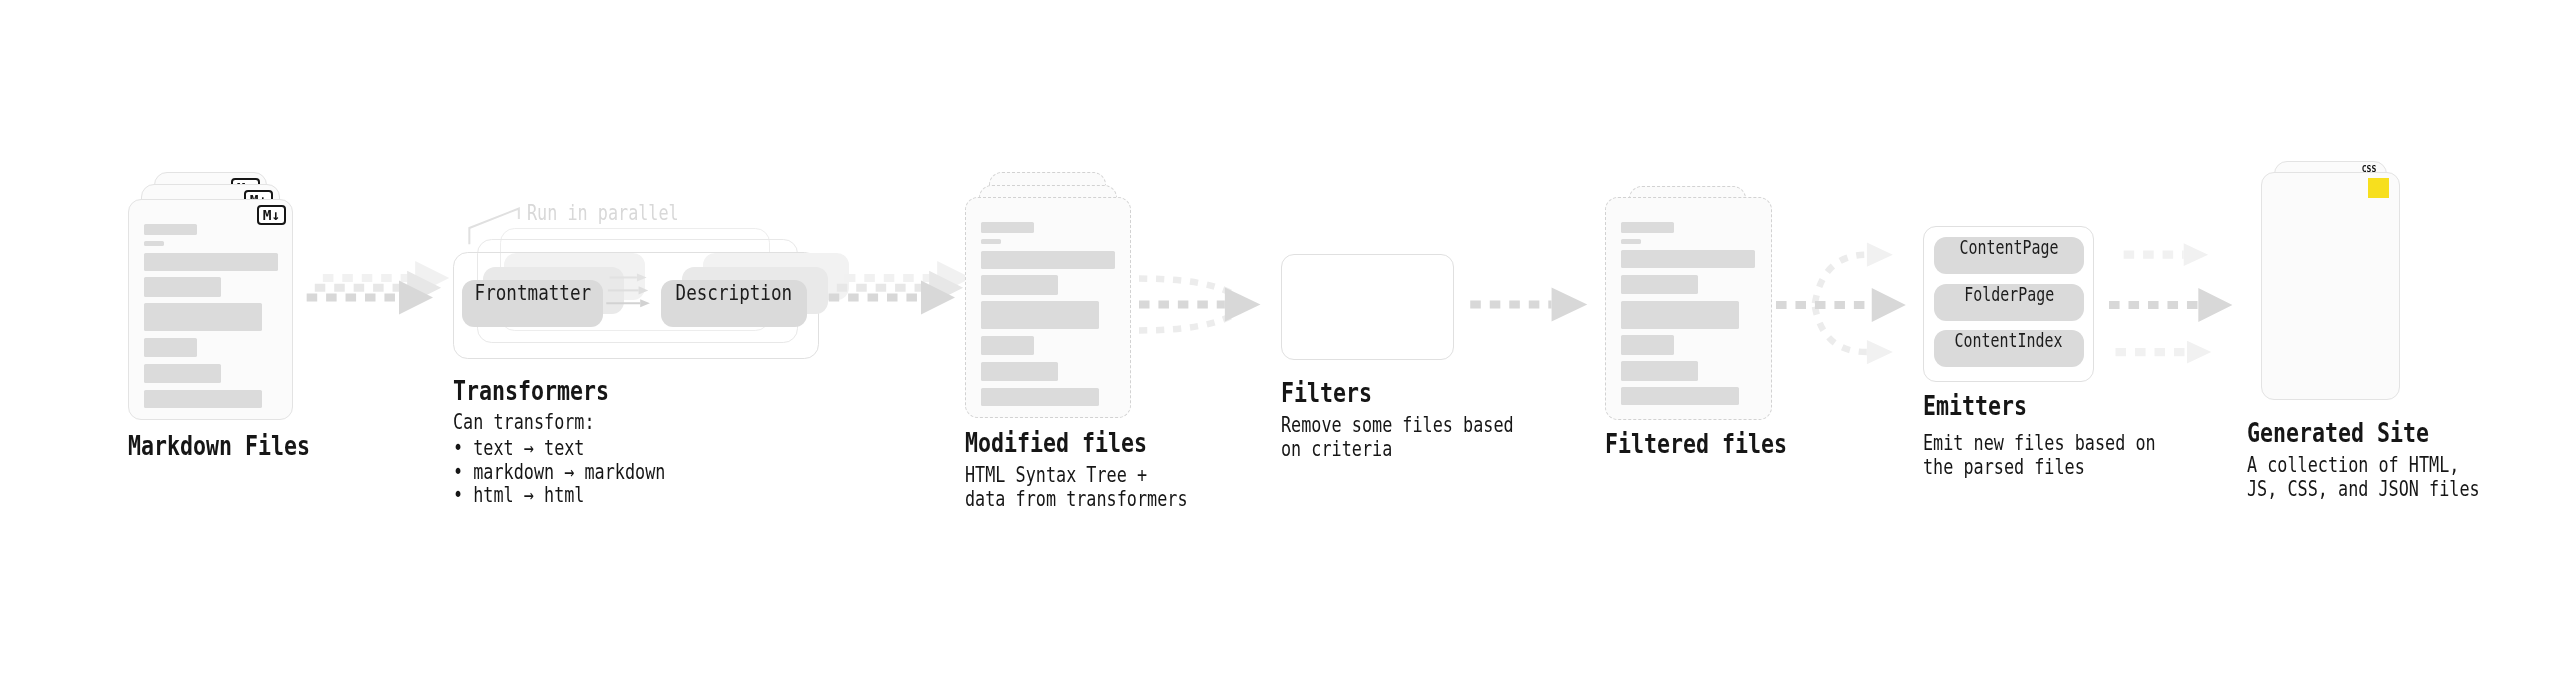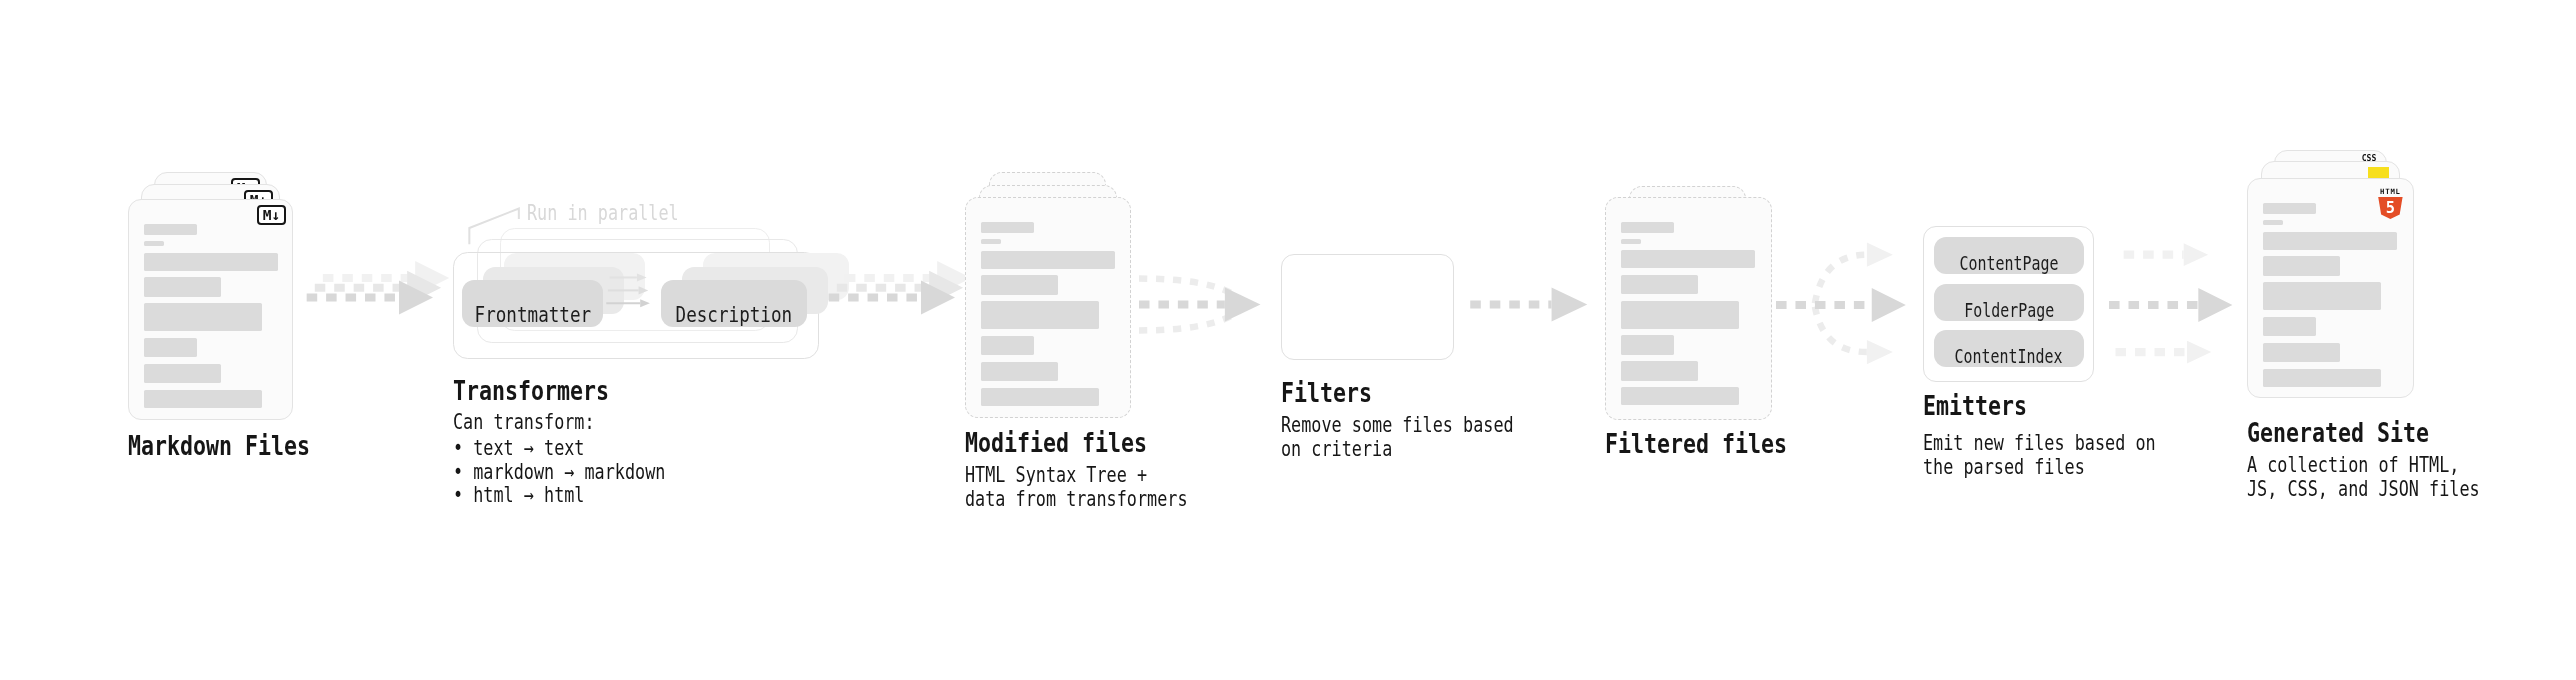--- a/index.html
+++ b/index.html
@@ -31,21 +31,21 @@
 
   .md-badge{position:absolute;top:4.9px;right:6.5px;background:#fff;border:2.4px solid var(--badge-border);
     border-radius:4.1px;font-size:14.6px;font-weight:700;line-height:16.3px;padding:0 3.3px;color:var(--badge-border);}
 
   
   .gbox{position:absolute;border:1.6px solid var(--box-front-border);border-radius:14.6px;background:transparent;}
   .gbox.mid{border-color:var(--box-mid-border);}
   .gbox.back{border-color:var(--box-back-border);}
   .whitebox{position:absolute;border:1.6px solid var(--box-front-border);border-radius:13px;background:#fff;}
 
-  .pill{position:absolute;background:var(--pill-bg);border-radius:12.2px;display:flex;align-items:flex-end;justify-content:center;}
+  .pill{position:absolute;background:var(--pill-bg);border-radius:12.2px;display:flex;align-items:flex-start;justify-content:center;}
   .pill .ptxt{transform:scaleX(0.8);color:var(--pill-text);white-space:nowrap;}
   .pill.ghost1{background:var(--pill-ghost1);}
   .pill.ghost2{background:var(--pill-ghost2);}
   .pill-lg .ptxt{font-size:22px;}
   .pill-sm .ptxt{font-size:18.7px;}
 
   
   .ds{fill:none;stroke-width:10;stroke-dasharray:13 11;}
   .ds.dark{stroke:var(--arrow-dark);} .ds.mid{stroke:var(--arrow-mid);} .ds.light{stroke:var(--arrow-light);}
   .curve{fill:none;stroke-width:8;stroke-dasharray:10 11;stroke:var(--curve-light);}
@@ -243,46 +243,30 @@
 
   <svg class="abs" style="left:2109px;top:240px;" width="134" height="130" viewBox="0 0 165 160">
     <line class="ds light" x1="18" y1="18" x2="92" y2="18"></line>
       <polygon class="hd light" points="92,4 122,18 92,32"></polygon>
     <line class="ds light" x1="8" y1="138" x2="96" y2="138"></line>
       <polygon class="hd light" points="96,124 126,138 96,152"></polygon>
     <line class="ds dark" x1="0" y1="80" x2="110" y2="80"></line>
       <polygon class="hd dark" points="110,59 152,80 110,101"></polygon>
   </svg>
 
-  <div class="abs" style="left:2247px;top:150px;width:159px;height:248px;">
+  <div class="abs" style="left:2247px;top:161px;width:159px;height:248px;">
     <div class="card" style="left:27px;top:0;width:113px;height:228px;">
       <div class="css-badge">
         <div class="css-word">CSS</div>
         <div class="css-bar"></div>
       </div>
     </div>
     <div class="card" style="left:14px;top:11.4px;width:139px;height:228px;">
       <div class="js-badge"></div>
     </div>
-    <div class="card" style="left:0;top:28px;width:167px;height:220px;">
-      <div class="html5-logo">
-        <div class="html5-word">HTML</div>
-        <div class="html5-shield">5</div>
-      </div>
-      <div class="bars">
-        <div class="bar" style="width:53px;height:10.6px"></div>
-        <div class="bar" style="width:20.3px;height:4.9px"></div>
-        <div class="bar" style="width:134px;height:18px"></div>
-        <div class="bar" style="width:77px;height:19.5px"></div>
-        <div class="bar" style="width:118px;height:28px"></div>
-        <div class="bar" style="width:53px;height:19.5px"></div>
-        <div class="bar" style="width:77px;height:19.5px"></div>
-        <div class="bar" style="width:118px;height:18px"></div>
-      </div>
-    </div>
   </div>
   <div class="abs txt title" style="left:2247px;top:418px;">Generated Site</div>
   <div class="abs txt note" style="left:2247px;top:454px;">
     <div class="nline">A collection of HTML,</div>
     <div class="nline">JS, CSS, and JSON files</div>
   </div>
 
 </div>
 
 

